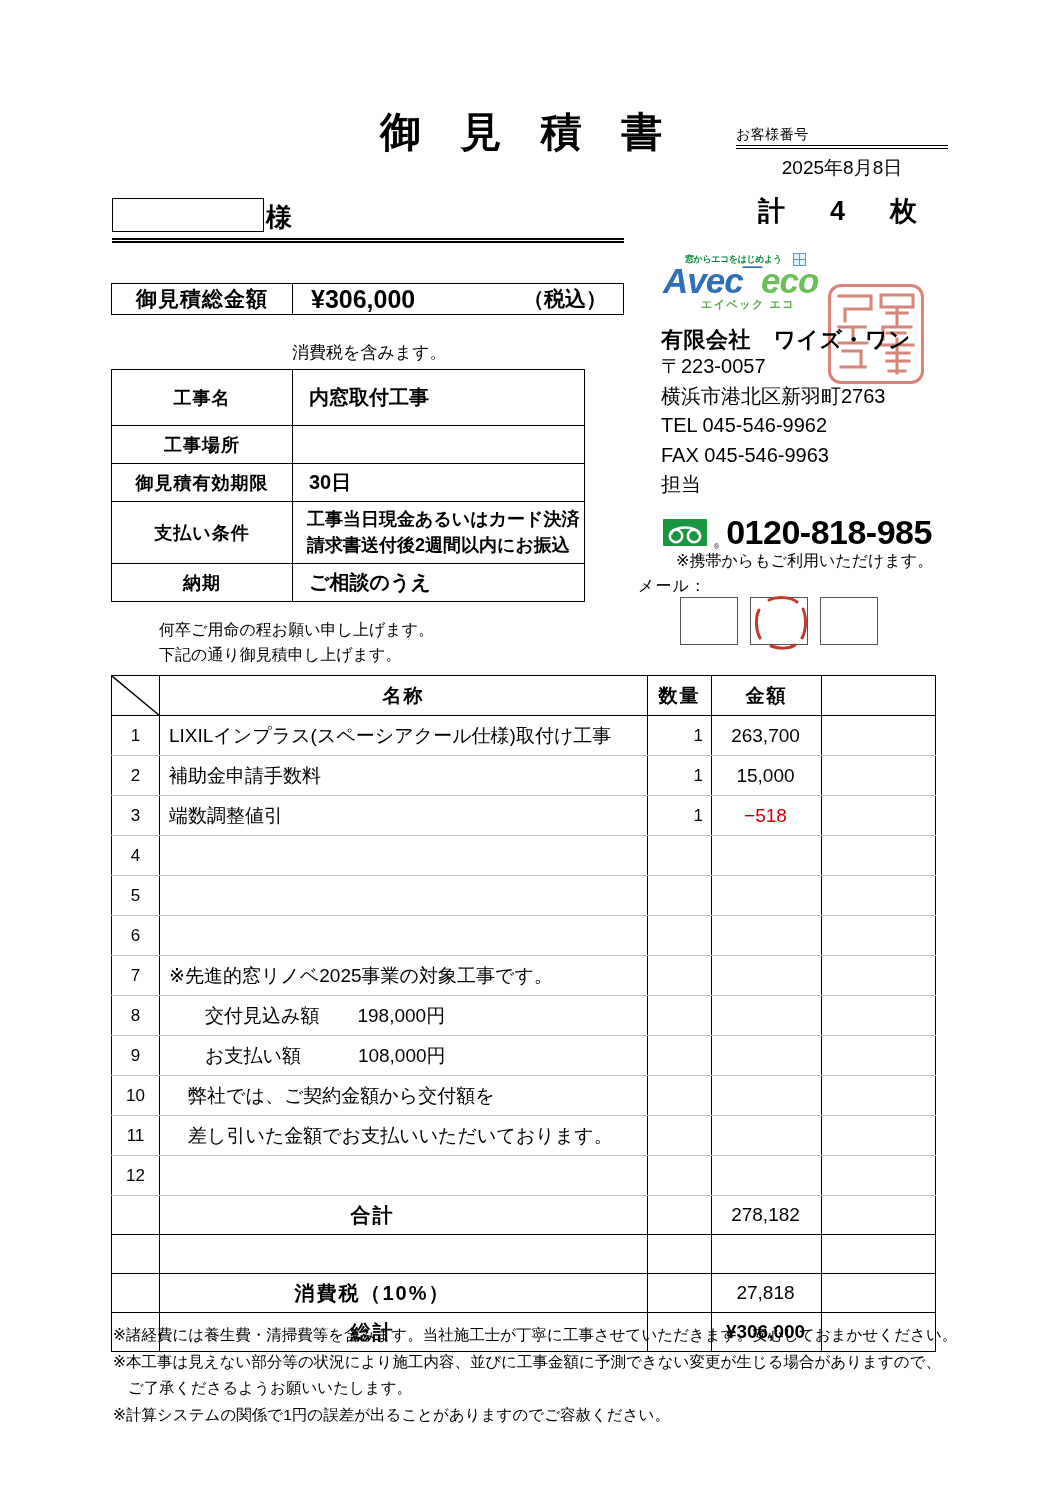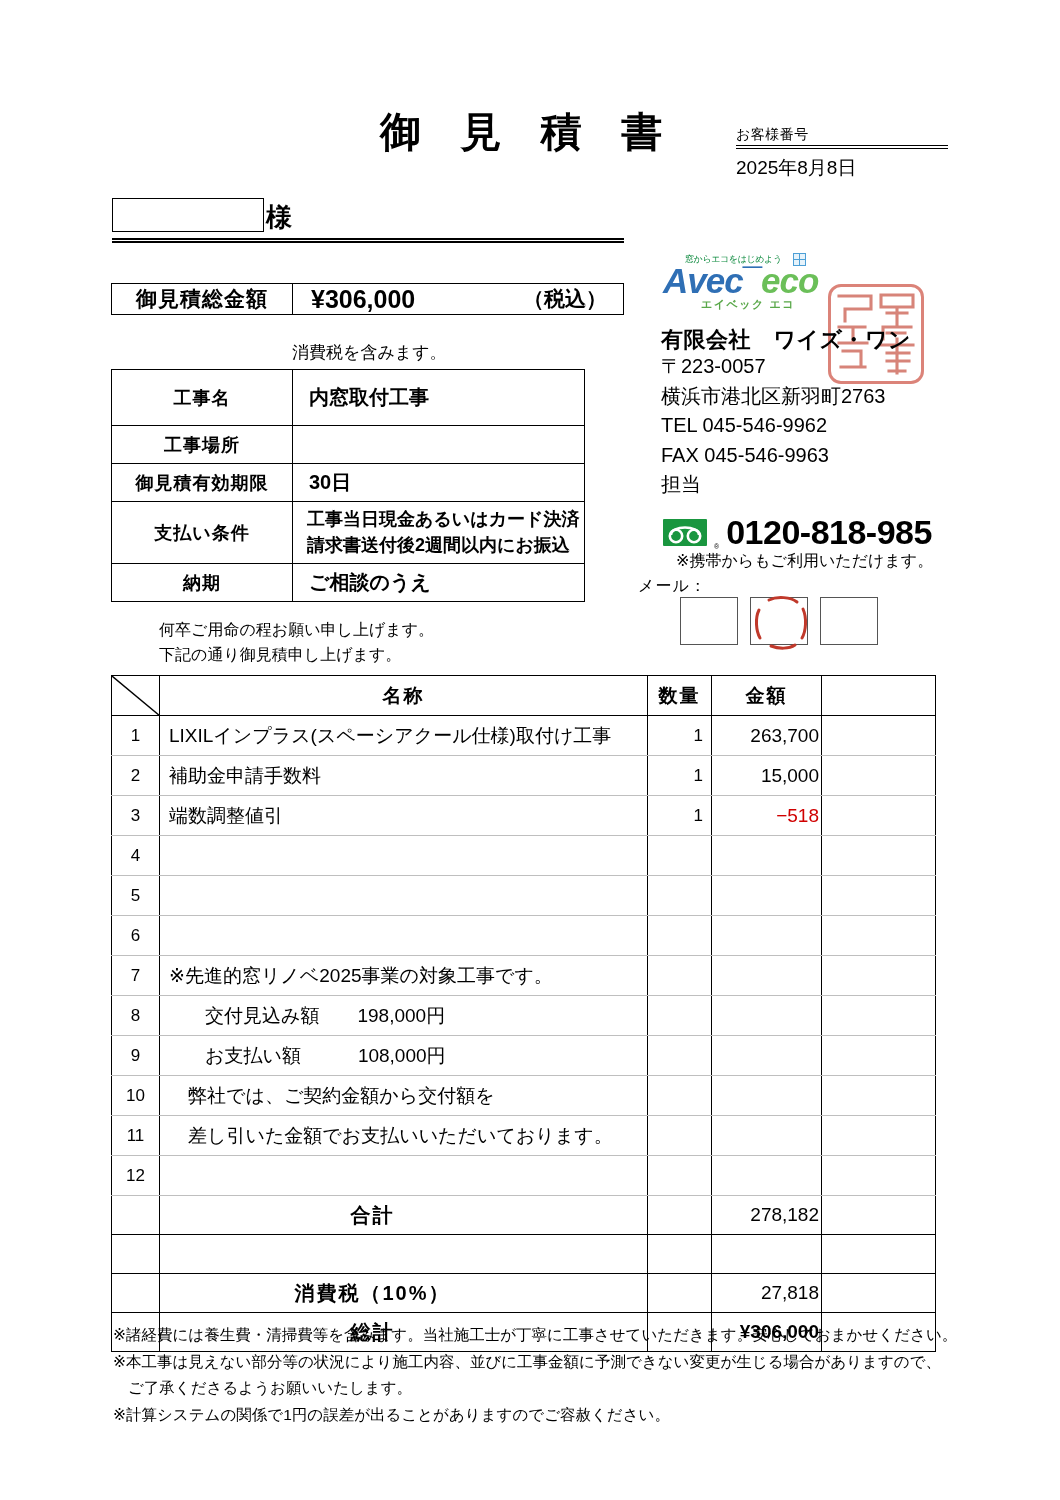--- a/index.html
+++ b/index.html
@@ -20,21 +20,21 @@
 
   
   .cust-no-wrap { position: absolute; left: 736px; top: 126px; width: 212px; }
   .cust-no-label { font-size: 14px; letter-spacing: 0.5px; }
   .cust-no-rule {
     margin-top: 1px; height: 4px;
     border-top: 1.5px solid #000; border-bottom: 1.5px solid #000;
   }
   .issue-date {
     position: absolute; left: 736px; top: 155px; width: 212px;
-    font-size: 19px;
+    text-align: center; font-size: 19px;
   }
   .sheet-count {
     position: absolute; left: 736px; top: 193px; width: 212px;
     text-align: center; font-size: 27px; font-weight: bold; letter-spacing: 9px;
   }
 
   
   .addressee { position: absolute; left: 112px; top: 198px; width: 512px; }
   .addressee-row { display: flex; align-items: flex-end; }
   .addressee-box {
@@ -91,21 +91,21 @@
 
   .lead-lines {
     position: absolute; left: 159px; top: 618px;
     font-size: 16px; line-height: 1.55;
   }
 
   
   .brand { position: absolute; left: 663px; top: 253px; width: 170px; }
   .brand-tag {
     display: flex; align-items: center; gap: 11px;
-    font-size: 9px; font-weight: normal; color: #0d8a3e;
+    font-size: 9px; font-weight: bold; color: #0d8a3e;
     letter-spacing: -0.4px; margin-left: 22px;
   }
   .win-icon { width: 13px; height: 13px; position: relative; }
   .win-icon i {
     position: absolute; inset: 0;
     border: 1.4px solid #4d9fd6; background: #e6f3fb;
   }
   .win-icon i::before, .win-icon i::after {
     content: ""; position: absolute; background: #4d9fd6;
   }
@@ -175,21 +175,21 @@
     text-align: center; font-size: 19px; font-weight: bold; letter-spacing: 2px;
   }
   .items td.corner { position: relative; overflow: hidden; }
   .items td.corner svg { position: absolute; left: 0; top: 0; }
   .items tr.item td { height: 40px; }
   .items td.no { text-align: center; font-size: 17px; }
   .items td.nm { padding-left: 9px; font-size: 19px; }
   .items td.nm.ind1 { padding-left: 45px; }
   .items td.nm.ind2 { padding-left: 28px; }
   .items td.qty { text-align: right; padding-right: 8px; font-size: 17px; }
-  .items td.amt { text-align: right; padding-right: 2px; font-size: 19px; }
+  .items td.amt { text-align: center; padding-right: 2px; font-size: 19px; }
   .items td.amt.neg { color: #d00000; }
 
   .items tr.tot td {
     height: 39px; border-top: 1.5px solid #000; border-bottom: 1.5px solid #000;
   }
   .items tr.tot td.tl {
     text-align: center; padding-right: 62px;
     font-size: 20px; font-weight: bold; letter-spacing: 2px;
   }
   .items tr.tot td.amt { font-size: 19px; }
@@ -208,20 +208,21 @@
 
 <div id="page">
 
   <div class="doc-title">御 見 積 書</div>
 
   <div class="cust-no-wrap">
     <div class="cust-no-label">お客様番号</div>
     <div class="cust-no-rule"></div>
   </div>
   <div class="issue-date">2025年8月8日</div>
+  <div class="sheet-count">計　4　枚</div>
 
   <div class="addressee">
     <div class="addressee-row">
       <div class="addressee-box"></div>
       <div class="addressee-sama">様</div>
     </div>
     <div class="addressee-rule"></div>
   </div>
 
   <div class="sum-table">

